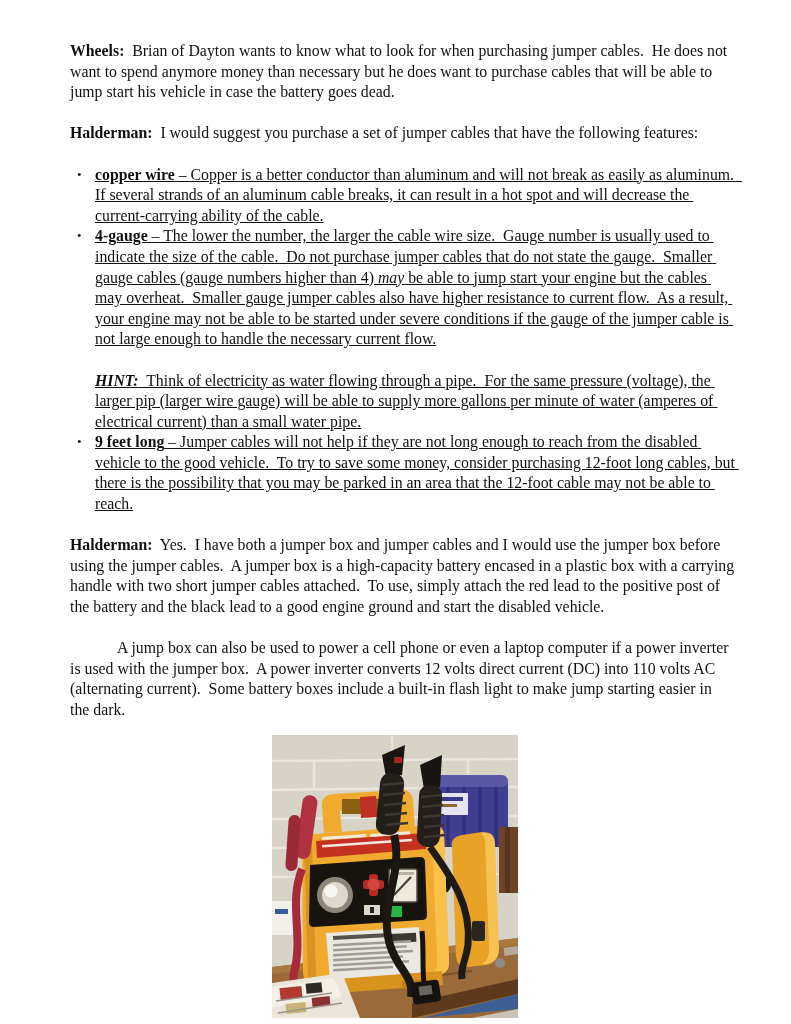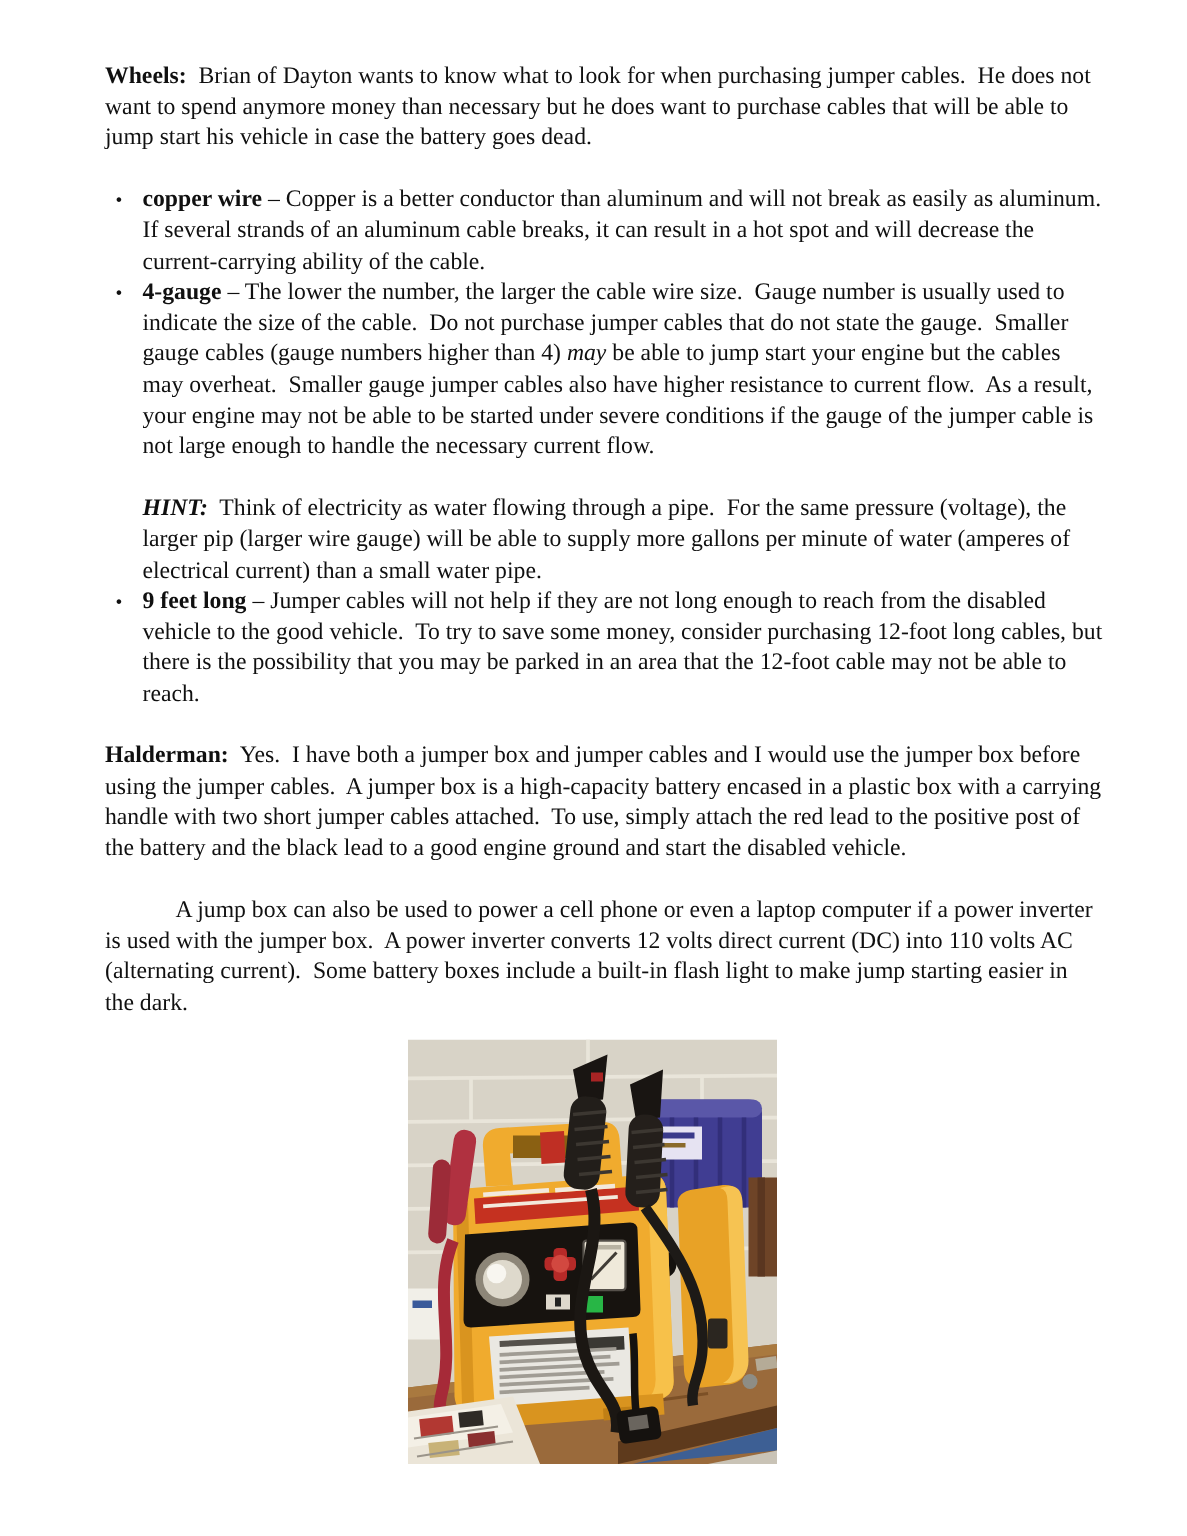--- a/index.html
+++ b/index.html
@@ -14,38 +14,39 @@
     color:#101010;
     padding:41px 56px 12px 70px;
     overflow:hidden;
   }
   .t { white-space:pre-wrap; }
   p.para { margin:20.6px 0 0 0; }
   p.para.first { margin-top:0; }
   ul.features { list-style:none; margin:20.6px 0 0 0; padding:0; }
   li.feature { display:flex; margin:0; }
   .bullet-cell { flex:0 0 25px; width:25px; padding-left:7px; box-sizing:border-box; font-size:13px; }
-  .li-body { flex:1 1 auto; }
+  .li-body { flex:1 1 auto;text-decoration:underline; }
   .hint-block { margin:20.6px 0 0 0; }
   .hint-label { font-weight:bold; font-style:italic;text-align:center; }
   .indent-first { text-indent:47px; }
   .photo-wrap {
     width:246px; height:283px;
     margin:14px 0 0 202px;
   }
   .photo-wrap svg { display:block; width:246px; height:283px; }
   b { font-weight:bold; }
 </style>
 </head>
 <body>
 
 <div class="page">
 
   <p class="para first"><b class="t">Wheels:</b><span class="t">  Brian of Dayton wants to know what to look for when purchasing jumper cables.  He does not want to spend anymore money than necessary but he does want to purchase cables that will be able to jump start his vehicle in case the battery goes dead.</span></p>
 
+  <p class="para"><b class="t">Halderman:</b><span class="t">  I would suggest you purchase a set of jumper cables that have the following features:</span></p>
 
   <ul class="features">
 
     <li class="feature">
       <span class="bullet-cell">•</span>
       <div class="li-body"><b class="t">copper wire</b><span class="t"> – Copper is a better conductor than aluminum and will not break as easily as aluminum.  If several strands of an aluminum cable breaks, it can result in a hot spot and will decrease the current-carrying ability of the cable.</span></div>
     </li>
 
     <li class="feature">
       <span class="bullet-cell">•</span>

